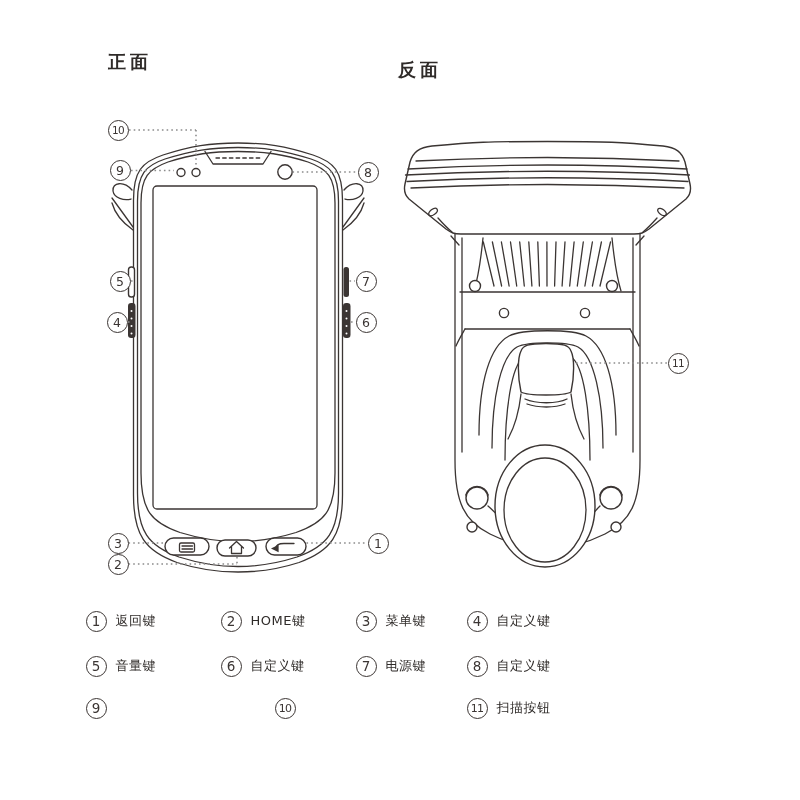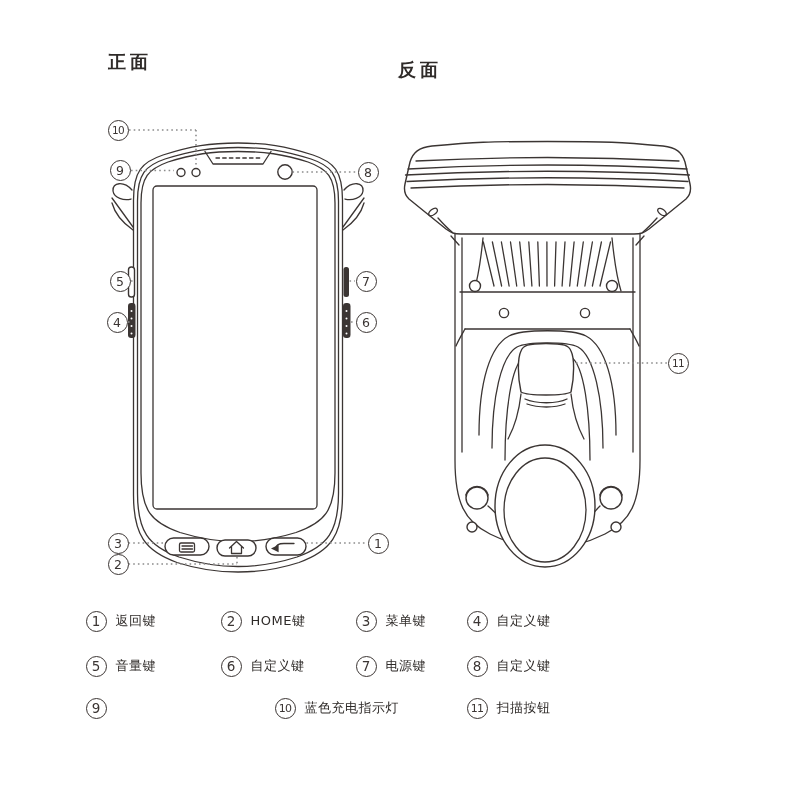--- a/index.html
+++ b/index.html
@@ -213,20 +213,19 @@
   </div>
   <div class="legend-item" style="left:466.5px;top:653px;">
     <span class="legend-num">8</span>
     <span class="legend-label">自定义键</span>
   </div>
   <div class="legend-item" style="left:85.5px;top:695px;">
     <span class="legend-num">9</span>
   </div>
   <div class="legend-item" style="left:274.5px;top:695px;">
     <span class="legend-num twod">10</span>
-    <span class="legend-label">蓝色充电指示灯</span>
   </div>
   <div class="legend-item" style="left:466.5px;top:695px;">
     <span class="legend-num twod">11</span>
     <span class="legend-label">扫描按钮</span>
   </div>
 
 </div>
 
 </body></html>

